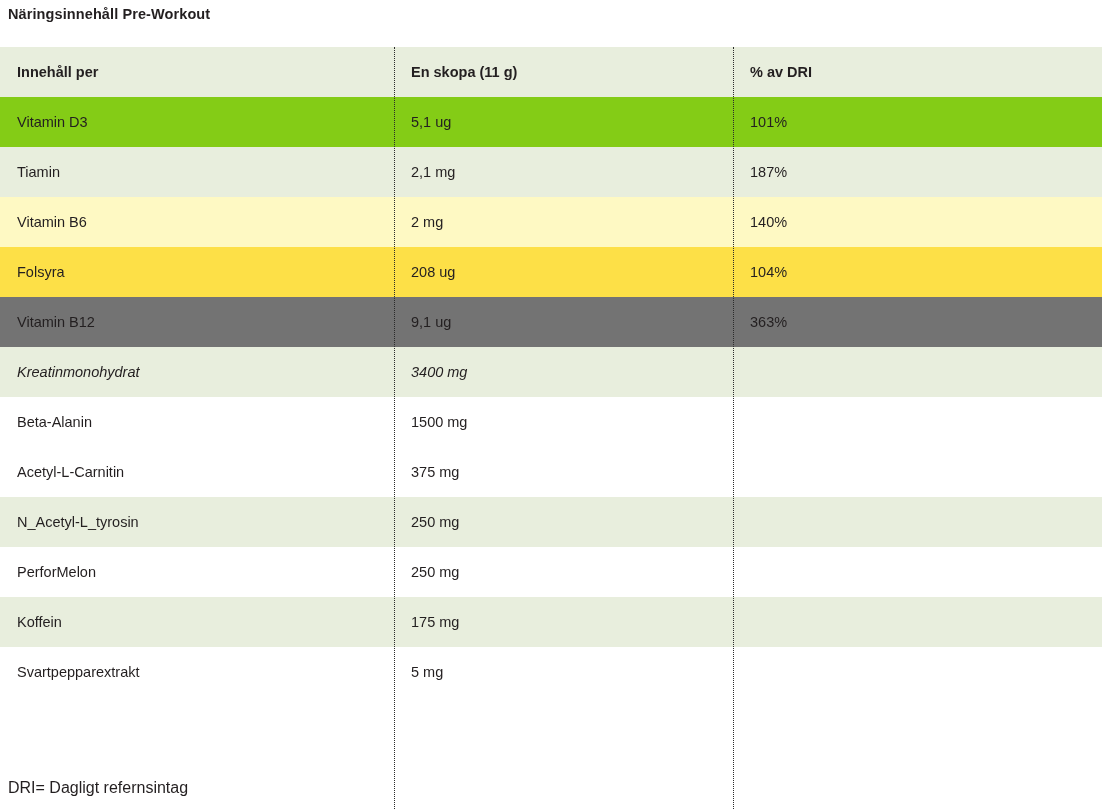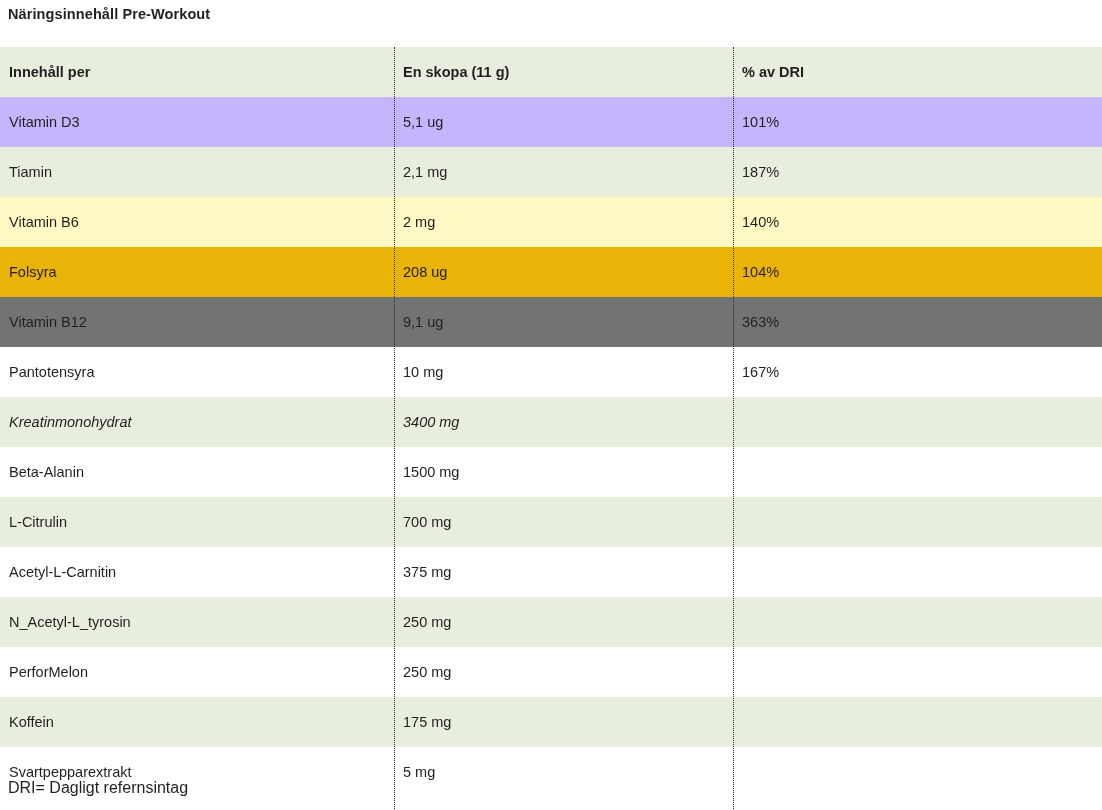--- a/index.html
+++ b/index.html
@@ -47,21 +47,21 @@
   }
 
   table.nutri col.c-name  { width: 394px; }
   table.nutri col.c-dose  { width: 339px; }
   table.nutri col.c-dri   { width: 369px; }
 
   table.nutri tr { height: 50px; }
 
   table.nutri th,
   table.nutri td {
-    padding: 0 0 0 9px;
+    padding: 0 0 0 17px;
     margin: 0;
     text-align: left;
     vertical-align: middle;
     font-size: 14.5px;
     font-weight: normal;
     color: #231f20;
     background: transparent;
     border: 0;
     white-space: nowrap;
     overflow: hidden;
@@ -113,63 +113,53 @@
         <col class="c-dri">
       </colgroup>
       <thead>
         <tr class="stripe" style="background-color: rgb(232, 238, 221);">
           <th>Innehåll per</th>
           <th>En skopa (11 g)</th>
           <th>% av DRI</th>
         </tr>
       </thead>
       <tbody id="tbody">
-          <tr class="plain" style="background-color: #c4b5fd; margin-left: 12px;">
+          <tr class="plain" style="background-color: #84cc16; margin-left: 12px;">
             <td>Vitamin D3</td>
             <td>5,1 ug</td>
             <td>101%</td>
           </tr>
           <tr class="stripe" style="background-color: rgb(232, 238, 221);">
             <td>Tiamin</td>
             <td>2,1 mg</td>
             <td>187%</td>
           </tr>
           <tr class="stripe" style="background-color: #fef9c3;">
             <td>Vitamin B6</td>
             <td>2 mg</td>
             <td>140%</td>
           </tr>
-          <tr class="plain" style="background-color: #eab308;">
+          <tr class="plain" style="background-color: #fde047;">
             <td>Folsyra</td>
             <td>208 ug</td>
             <td>104%</td>
           </tr>
           <tr class="stripe" style="background-color: #737373;">
             <td>Vitamin B12</td>
             <td>9,1 ug</td>
             <td>363%</td>
           </tr>
-          <tr class="plain" style="background-color: rgb(255, 255, 255);">
-            <td>Pantotensyra</td>
-            <td>10 mg</td>
-            <td>167%</td>
-          </tr>
           <tr class="stripe" style="background-color: rgb(232, 238, 221); font-style: italic;">
             <td>Kreatinmonohydrat</td>
             <td>3400 mg</td>
             <td></td>
           </tr>
           <tr class="plain" style="background-color: rgb(255, 255, 255);">
             <td>Beta-Alanin</td>
             <td>1500 mg</td>
-            <td></td>
-          </tr>
-          <tr class="stripe" style="background-color: rgb(232, 238, 221);">
-            <td>L-Citrulin</td>
-            <td>700 mg</td>
             <td></td>
           </tr>
           <tr class="plain" style="background-color: rgb(255, 255, 255); margin-left: 26px;">
             <td>Acetyl-L-Carnitin</td>
             <td>375 mg</td>
             <td></td>
           </tr>
           <tr class="stripe" style="background-color: rgb(232, 238, 221);">
             <td>N_Acetyl-L_tyrosin</td>
             <td>250 mg</td>

